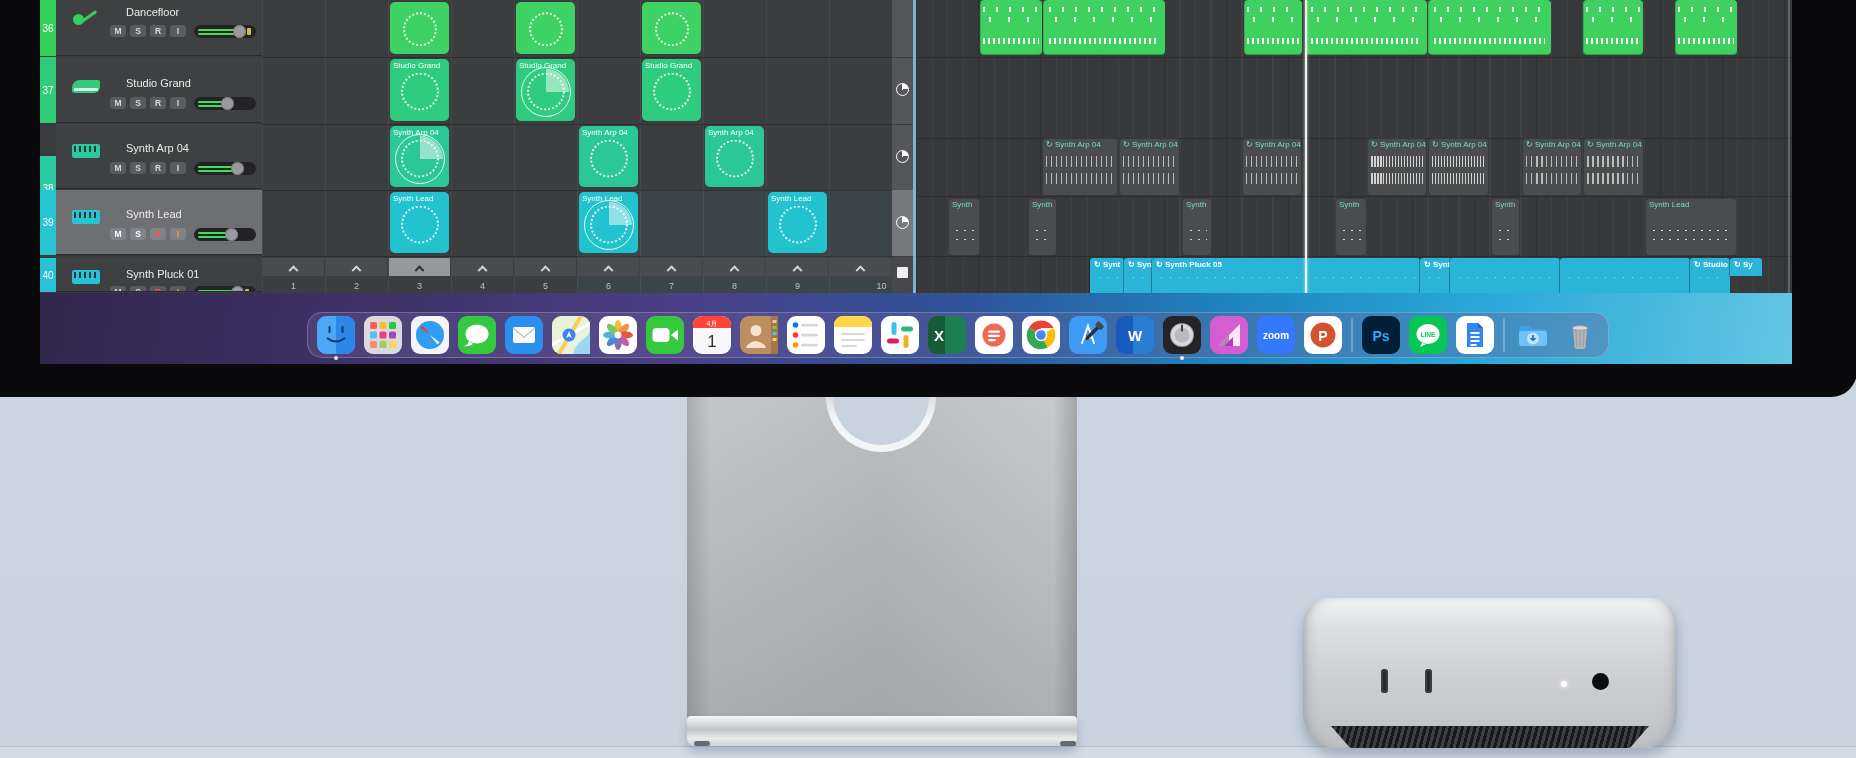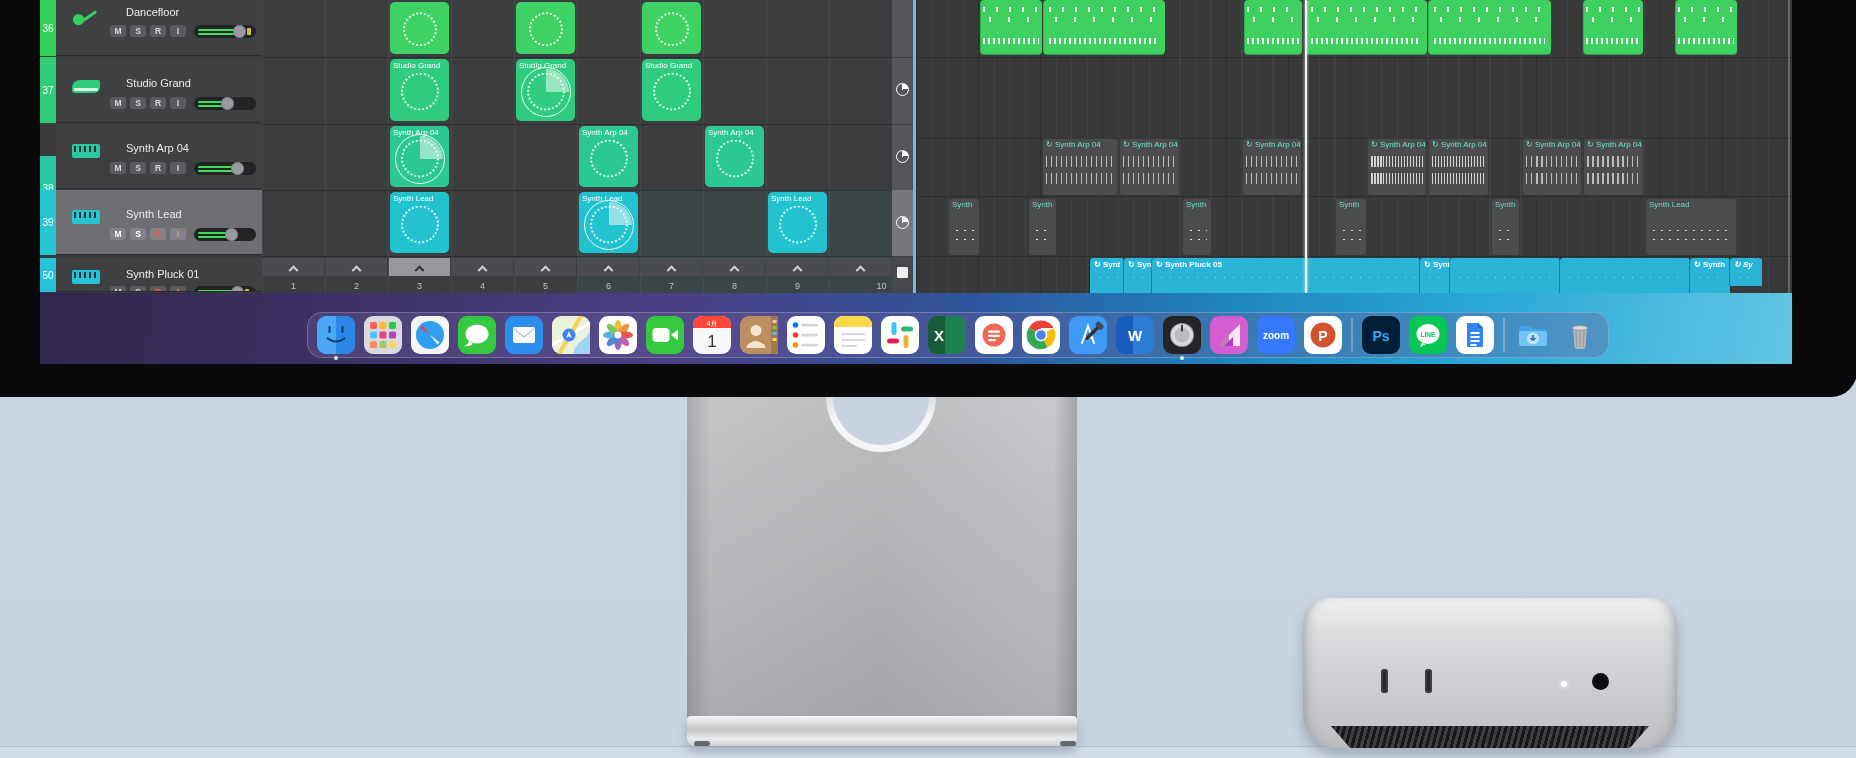--- a/index.html
+++ b/index.html
@@ -204,21 +204,21 @@
             <div class="tbtn" style="left: 74px; top: 38px;">S</div>
             <div class="tbtn rec-r" style="left: 94px; top: 38px;">R</div>
             <div class="tbtn rec-i" style="left: 114px; top: 38px;">I</div>
             <div class="vol" style="left: 138px; top: 38px;">
               <div class="l1" style="width: 35px;"></div>
               <div class="l2" style="width: 35px;"></div>
               <div class="th" style="left: 31px;"></div>
             </div>
           </div>
           <div class="numstrip abs" style="top: 258px; height: 34px; background: rgb(39, 194, 216);">
-            <span>50</span>
+            <span>40</span>
           </div>
           <div class="hdr-row" style="top: 258px; height: 34px;">
             <div class="ti keys" style="top: 9px; color: rgb(39, 194, 216);"></div>
             <div class="t-name" style="top: 10px;">Synth Pluck 01</div>
             <div class="tbtn" style="left: 54px; top: 28px;">M</div>
             <div class="tbtn" style="left: 74px; top: 28px;">S</div>
             <div class="tbtn rec-r" style="left: 94px; top: 28px;">R</div>
             <div class="tbtn rec-i" style="left: 114px; top: 28px;">I</div>
             <div class="vol" style="left: 138px; top: 28px;">
               <div class="l1" style="width: 41px;"></div>
@@ -456,24 +456,24 @@
             <div class="rl">↻ Synt</div>
             <div class="dots"></div>
           </div>
           <div class="reg cyan" style="left: 534px; top: 258px; width: 110px; height: 35px;">
             <div class="dots"></div>
           </div>
           <div class="reg cyan" style="left: 644px; top: 258px; width: 130px; height: 35px;">
             <div class="dots"></div>
           </div>
           <div class="reg cyan" style="left: 774px; top: 258px; width: 40px; height: 35px;">
-            <div class="rl">↻ Synth</div>
-            <div class="dots"></div>
-          </div>
-          <div class="reg cyan" style="left: 814px; top: 258px; width: 28px; height: 28px; font-style: italic;">
+            <div class="rl">↻ Studio</div>
+            <div class="dots"></div>
+          </div>
+          <div class="reg cyan" style="left: 814px; top: 258px; width: 28px; height: 18px;">
             <div class="rl">↻ Sy</div>
             <div class="dots"></div>
           </div>
           <div></div>
           <div id="playhead" style="left: 389px;"></div>
           <div id="scrollline"></div>
         </div>
     </div>
     <div id="dock">
         <div class="di">

